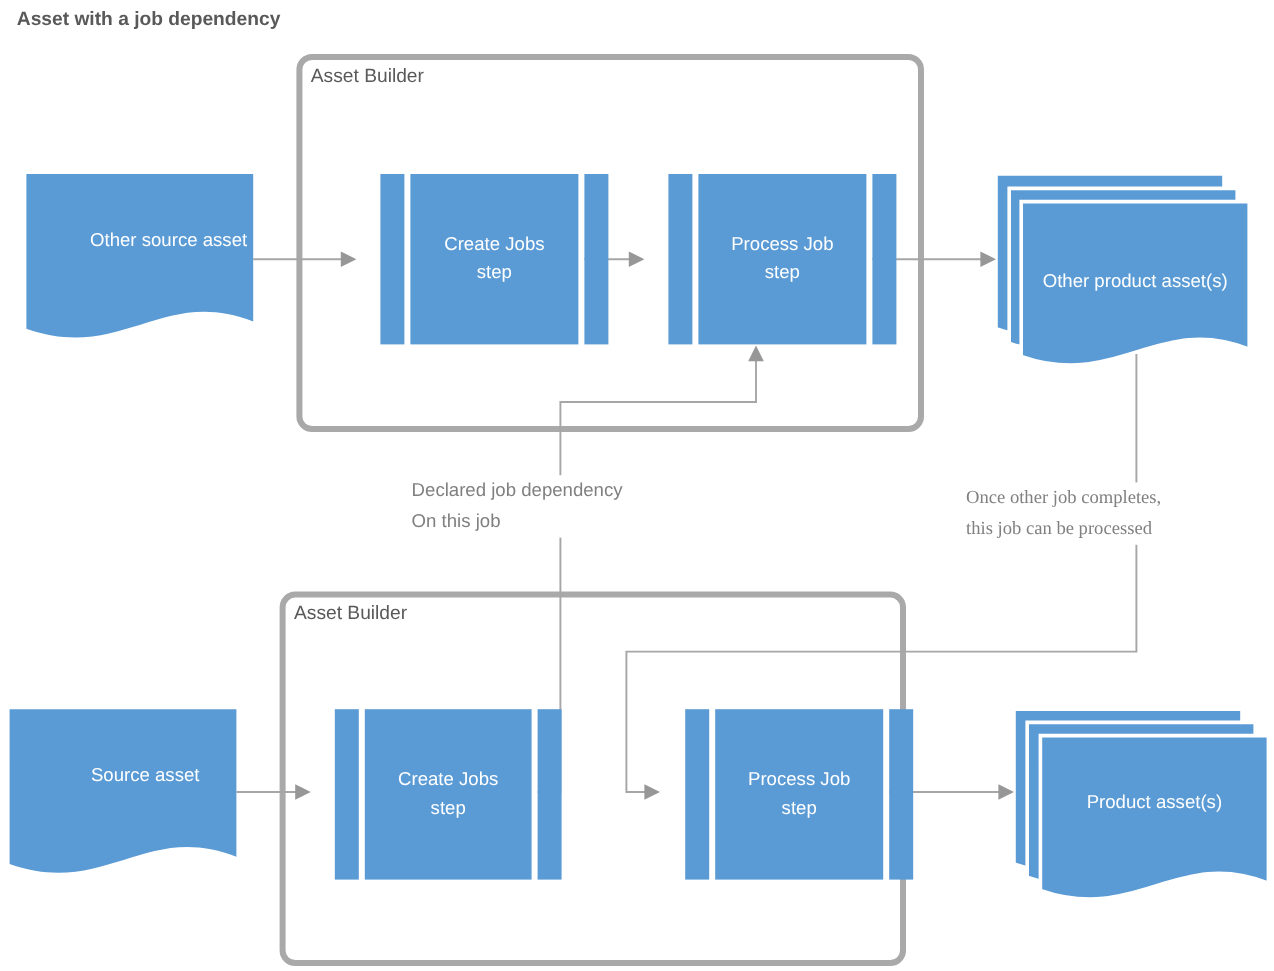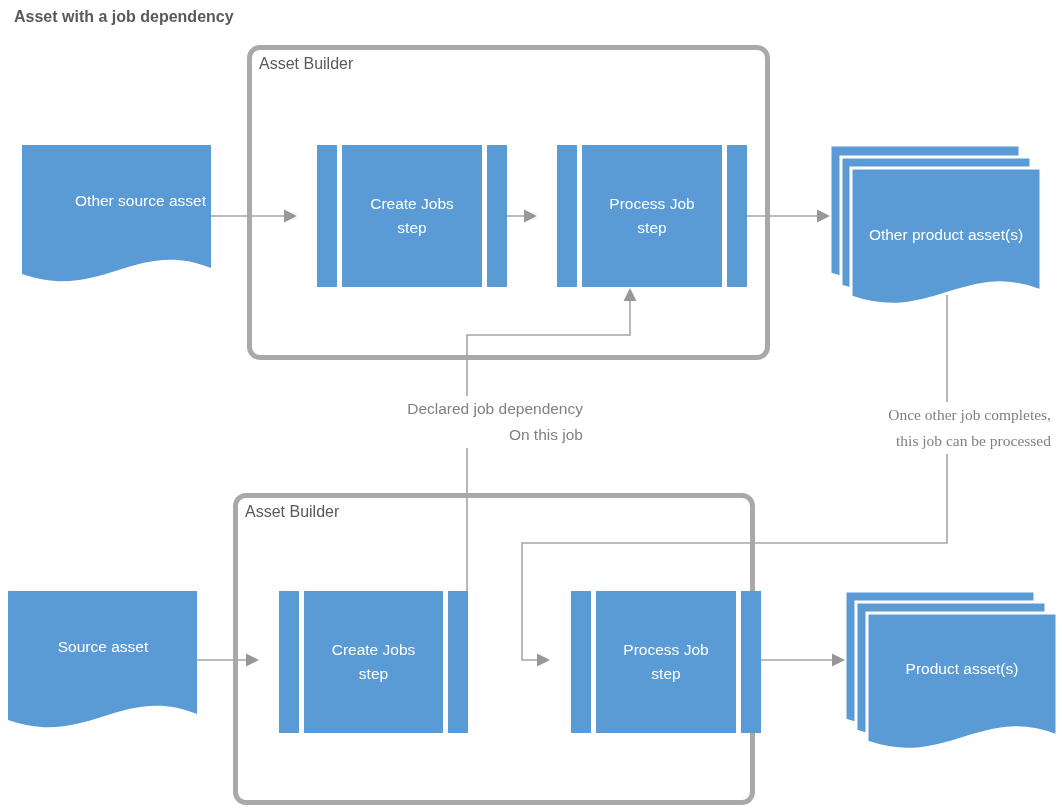--- a/index.html
+++ b/index.html
@@ -47,21 +47,21 @@
     display:flex;align-items:center;justify-content:center;
     text-align:center;color:var(--shape-text);
     font-size:15.5px;line-height:1.55;padding:0 14px;
   }
   .doc-label{
     position:absolute;z-index:4;display:flex;align-items:center;justify-content:center;
     text-align:center;color:var(--shape-text);font-size:15.5px;line-height:1.5;
   }
   .annotation{
     position:absolute;z-index:4;background:var(--page-bg);
-    text-align:right;color:var(--annotation-gray);
+    text-align:left;color:var(--annotation-gray);
     font-size:15.5px;line-height:26px;
   }
 </style>
 </head>
 <body>
 
 <div class="stage">
 
   <div class="title">Asset with a job dependency</div>
 
@@ -129,21 +129,21 @@
     <div class="bar"></div>
   </div>
 
   <div class="process" style="left:551px;top:591px;width:190px;height:142px;">
     <div class="bar"></div>
     <div class="main">Process Job step</div>
     <div class="bar"></div>
   </div>
 
   <div class="doc-label" style="left:22px;top:145px;width:189px;height:112px;margin-left:24px;">Other source asset</div>
-  <div class="doc-label" style="left:8px;top:591px;width:190px;height:112px;">Source asset</div>
+  <div class="doc-label" style="left:8px;top:591px;width:190px;height:112px;padding-left:18px;">Source asset</div>
   <div class="doc-label" style="left:861px;top:168px;width:170px;height:112px;margin-top:11px;">Other product asset(s)</div>
   <div class="doc-label" style="left:867px;top:613px;width:190px;height:112px;">Product asset(s)</div>
 
   <div class="annotation" style="left:343px;top:396px;width:240px;">
     <div>Declared job dependency</div>
     <div>On this job</div>
   </div>
   <div class="annotation" style="left:805px;top:402px;width:246px;font-family:Liberation Serif, serif;">
     <div>Once other job completes,</div>
     <div>this job can be processed</div>

